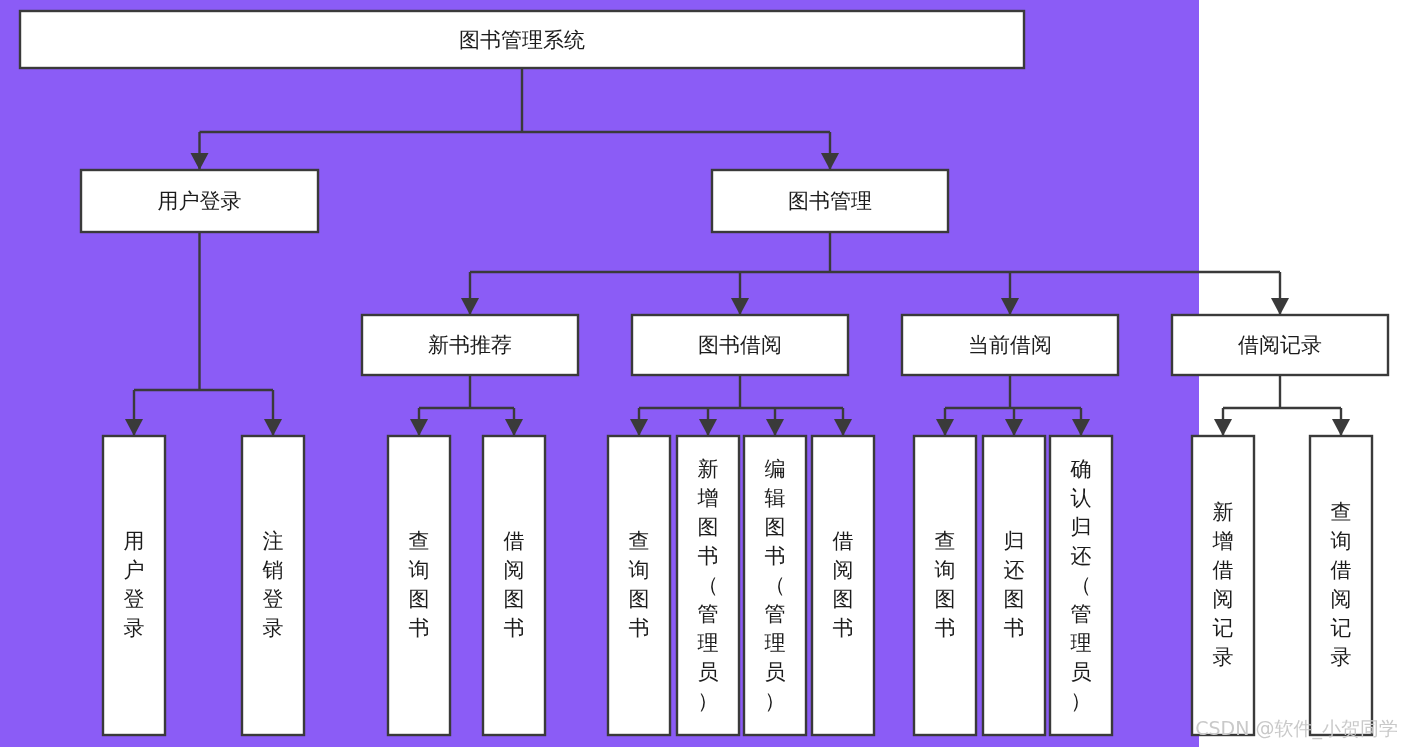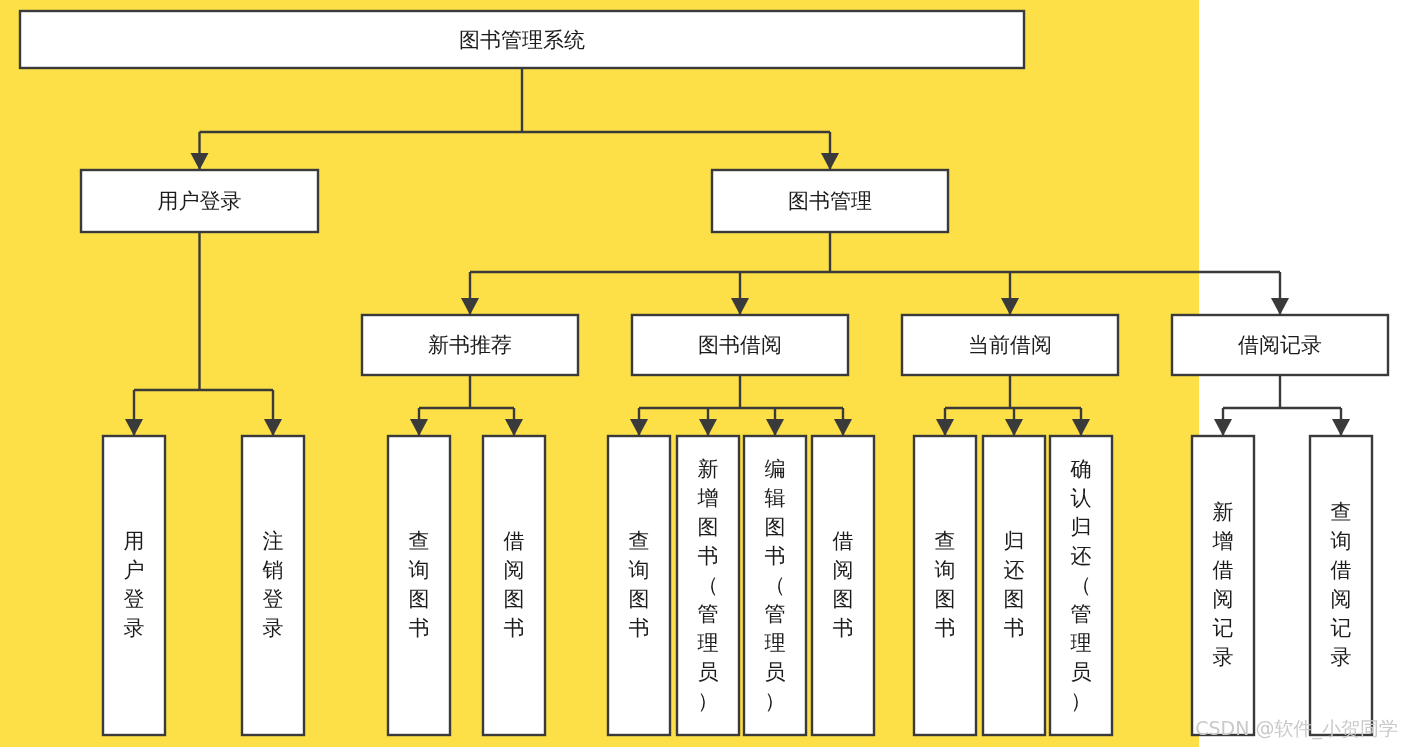--- a/index.html
+++ b/index.html
@@ -11,21 +11,21 @@
   body {
     width: 1405px;
     height: 747px;
     font-family: "DejaVu Sans", "Liberation Sans", sans-serif;
     overflow: hidden;
   }
   #diagram-root {
     position: relative;
     width: 1199px;
     height: 747px;
-    background: #fde047;
+    background: #8b5cf6;
   }
   svg#flowchart {
     position: absolute;
     left: 0;
     top: 0;
     width: 1405px;
     height: 747px;
     display: block;
   }
   .node-box {

